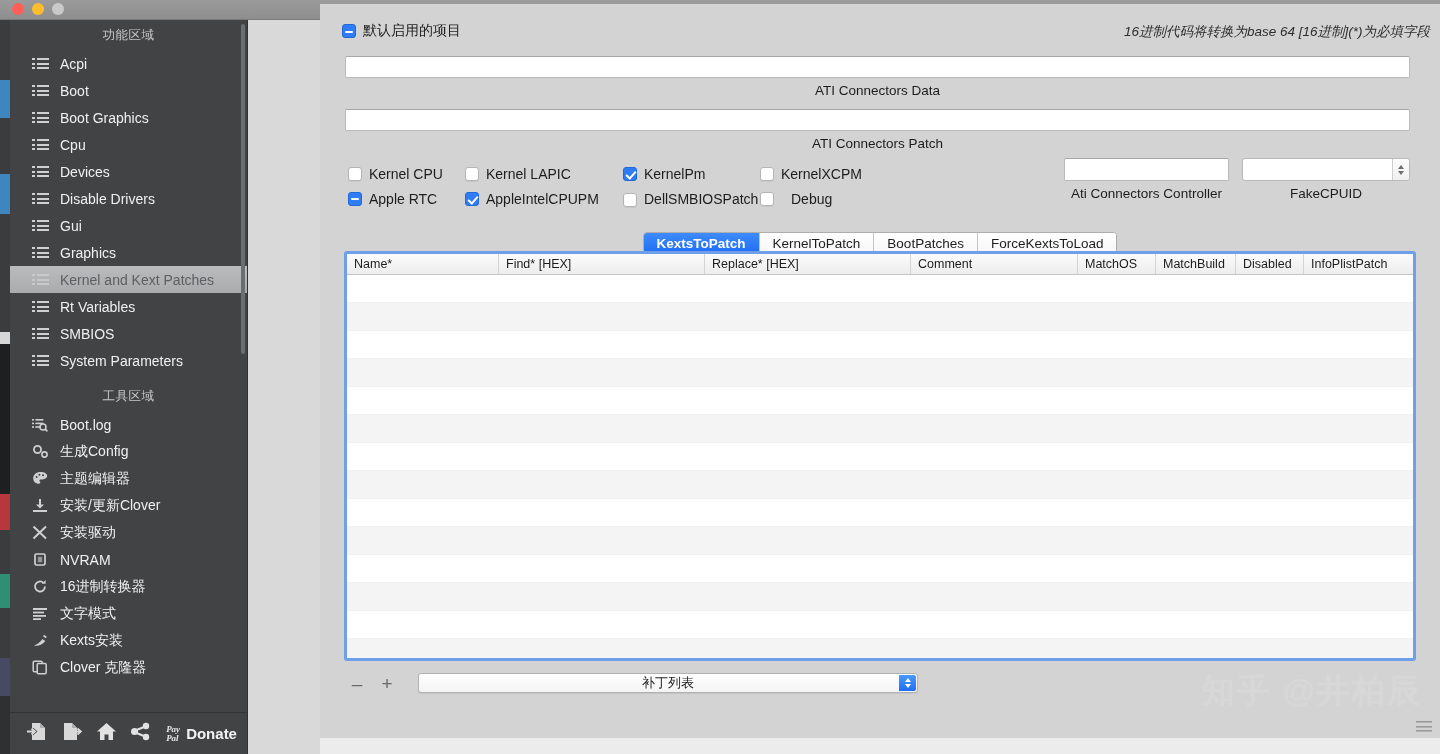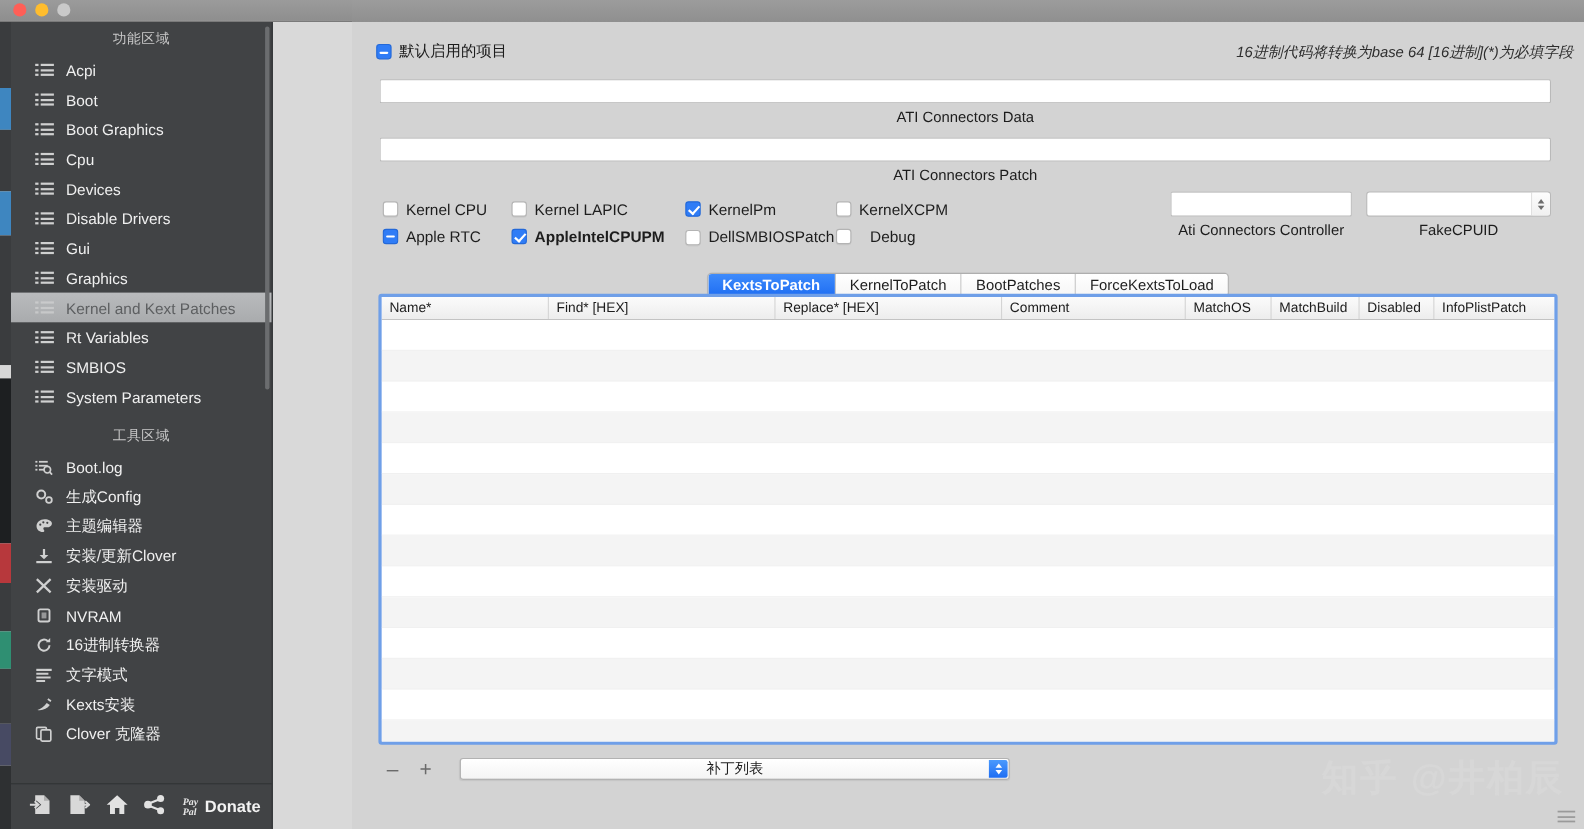--- a/index.html
+++ b/index.html
@@ -104,21 +104,21 @@
   
   .main {
     position: absolute; left: 320px; top: 0; width: 1120px; height: 754px;
     background: #ececec;
   }
   .main-titlebar {
     position: absolute; left: 0; top: 0; width: 1120px; height: 20px;
     background: linear-gradient(#9c9c9c, #8f8f8f);
   }
   .main-body {
-    position: absolute; left: 0; top: 20px; width: 1120px; height: 734px;
+    position: absolute; left: 0; top: 4px; width: 1120px; height: 734px;
     background: #d3d3d3;
   }
 
   .topbar { position: relative; height: 40px; }
   .chk-row-top { position: absolute; left: 22px; top: 18px; display: flex; align-items: center; gap: 7px; }
 
   .hint {
     position: absolute; right: 10px; top: 19px; font-size: 13.5px; color: #2e2e2e;
     white-space: nowrap;
     font-style: italic;
@@ -525,21 +525,21 @@
           <div style="width:150px;display:flex;align-items:center;gap:7px;">
             <span class="cb off"></span>
             <span class="cb-label">KernelXCPM</span>
           </div>
         </div>
         <div style="display:flex;align-items:center;height:25px;">
           <div style="width:117px;display:flex;align-items:center;gap:7px;">
             <span class="cb mixed"></span>
             <span class="cb-label">Apple RTC</span>
           </div>
-          <div style="width:158px;display:flex;align-items:center;gap:7px;font-weight:bold;">
+          <div style="width:158px;display:flex;align-items:center;gap:7px;">
             <span class="cb on"></span>
             <span class="cb-label">AppleIntelCPUPM</span>
           </div>
           <div style="width:137px;display:flex;align-items:flex-end;gap:7px;">
             <span class="cb off"></span>
             <span class="cb-label">DellSMBIOSPatch</span>
           </div>
           <div style="width:150px;display:flex;align-items:center;gap:17px;">
             <span class="cb off"></span>
             <span class="cb-label">Debug</span>

